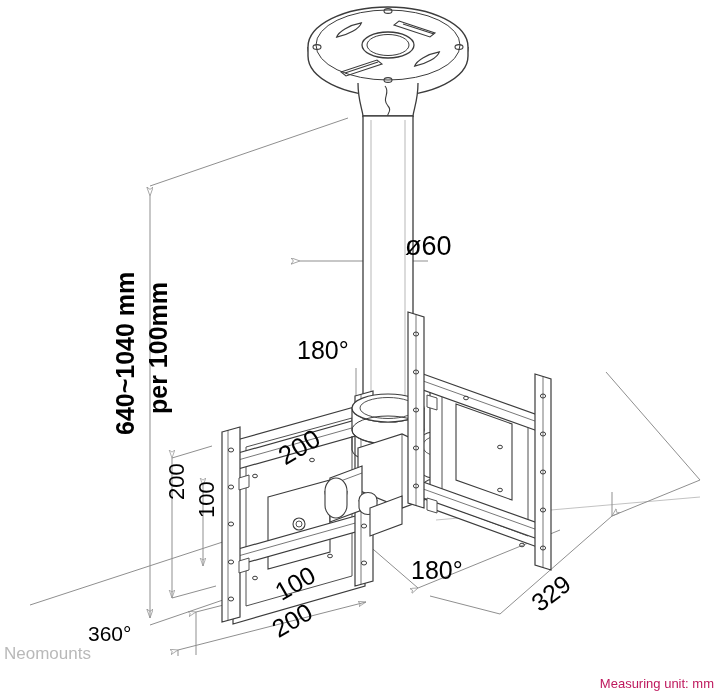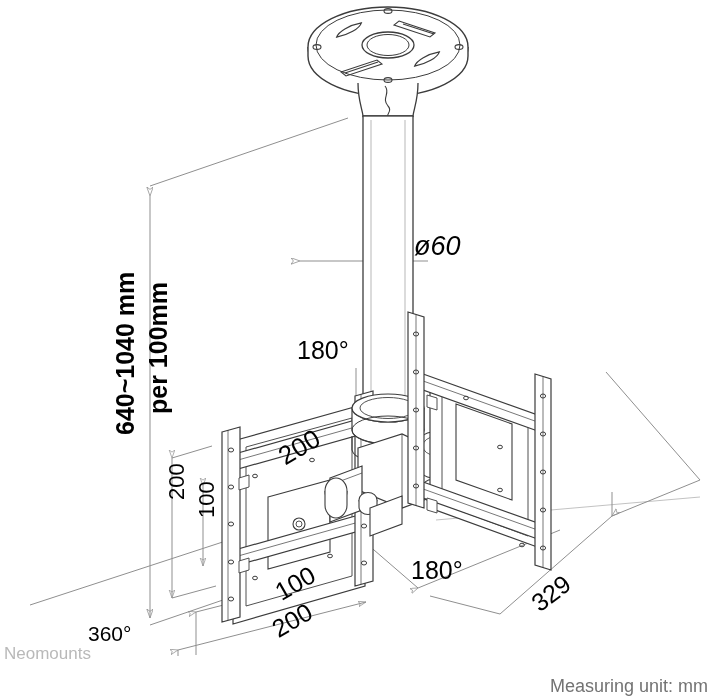--- a/index.html
+++ b/index.html
@@ -15,21 +15,21 @@
 
   .dimtext{
     position:absolute;
     font-family:"Liberation Sans", sans-serif;
     font-weight:400;
     color:#000000;
     white-space:nowrap;
     line-height:1;
     letter-spacing:0px;
   }
-  .t-dia{font-size:27px;left:414px;top:233px;font-style:italic;}
+  .t-dia{font-size:27px;left:405px;top:233px;}
   .t-180a{font-size:25px;left:297px;top:338px;}
   .t-180b{font-size:25px;left:411px;top:558px;}
   .t-360{font-size:21px;left:88px;top:623px;}
   .t-200mid{font-size:26px;left:274px;top:447px;transform:rotate(-31deg);transform-origin:0 0;}
   .t-100bot{font-size:25px;left:271px;top:583px;transform:rotate(-30deg);transform-origin:0 0;}
   .t-200bot{font-size:25px;left:268px;top:620px;transform:rotate(-30deg);transform-origin:0 0;}
   .t-329{font-size:25px;left:527px;top:596px;transform:rotate(-37deg);transform-origin:0 0;}
   .t-200vert{font-size:22px;left:166px;top:500px;transform:rotate(-90deg);transform-origin:0 0;}
   .t-100vert{font-size:22px;left:196px;top:518px;transform:rotate(-90deg);transform-origin:0 0;}
 
@@ -43,22 +43,22 @@
     left:146px;top:414px;
     transform:rotate(-90deg);transform-origin:0 0;
   }
 
   .footer-brand{
     position:absolute;left:4px;top:644px;
     font-size:17px;color:#b9b9b9;
     font-family:"Liberation Sans", sans-serif;
   }
   .footer-unit{
-    position:absolute;right:12px;top:676px;
-    font-size:18px;color:#737373;
+    position:absolute;right:6px;top:676px;
+    font-size:13px;color:#be185d;
     font-family:"Liberation Sans", sans-serif;
   }
 </style>
 </head>
 <body>
 
 <div id="stage">
 
   <svg id="drawing" viewBox="0 0 720 697">
     <defs>

